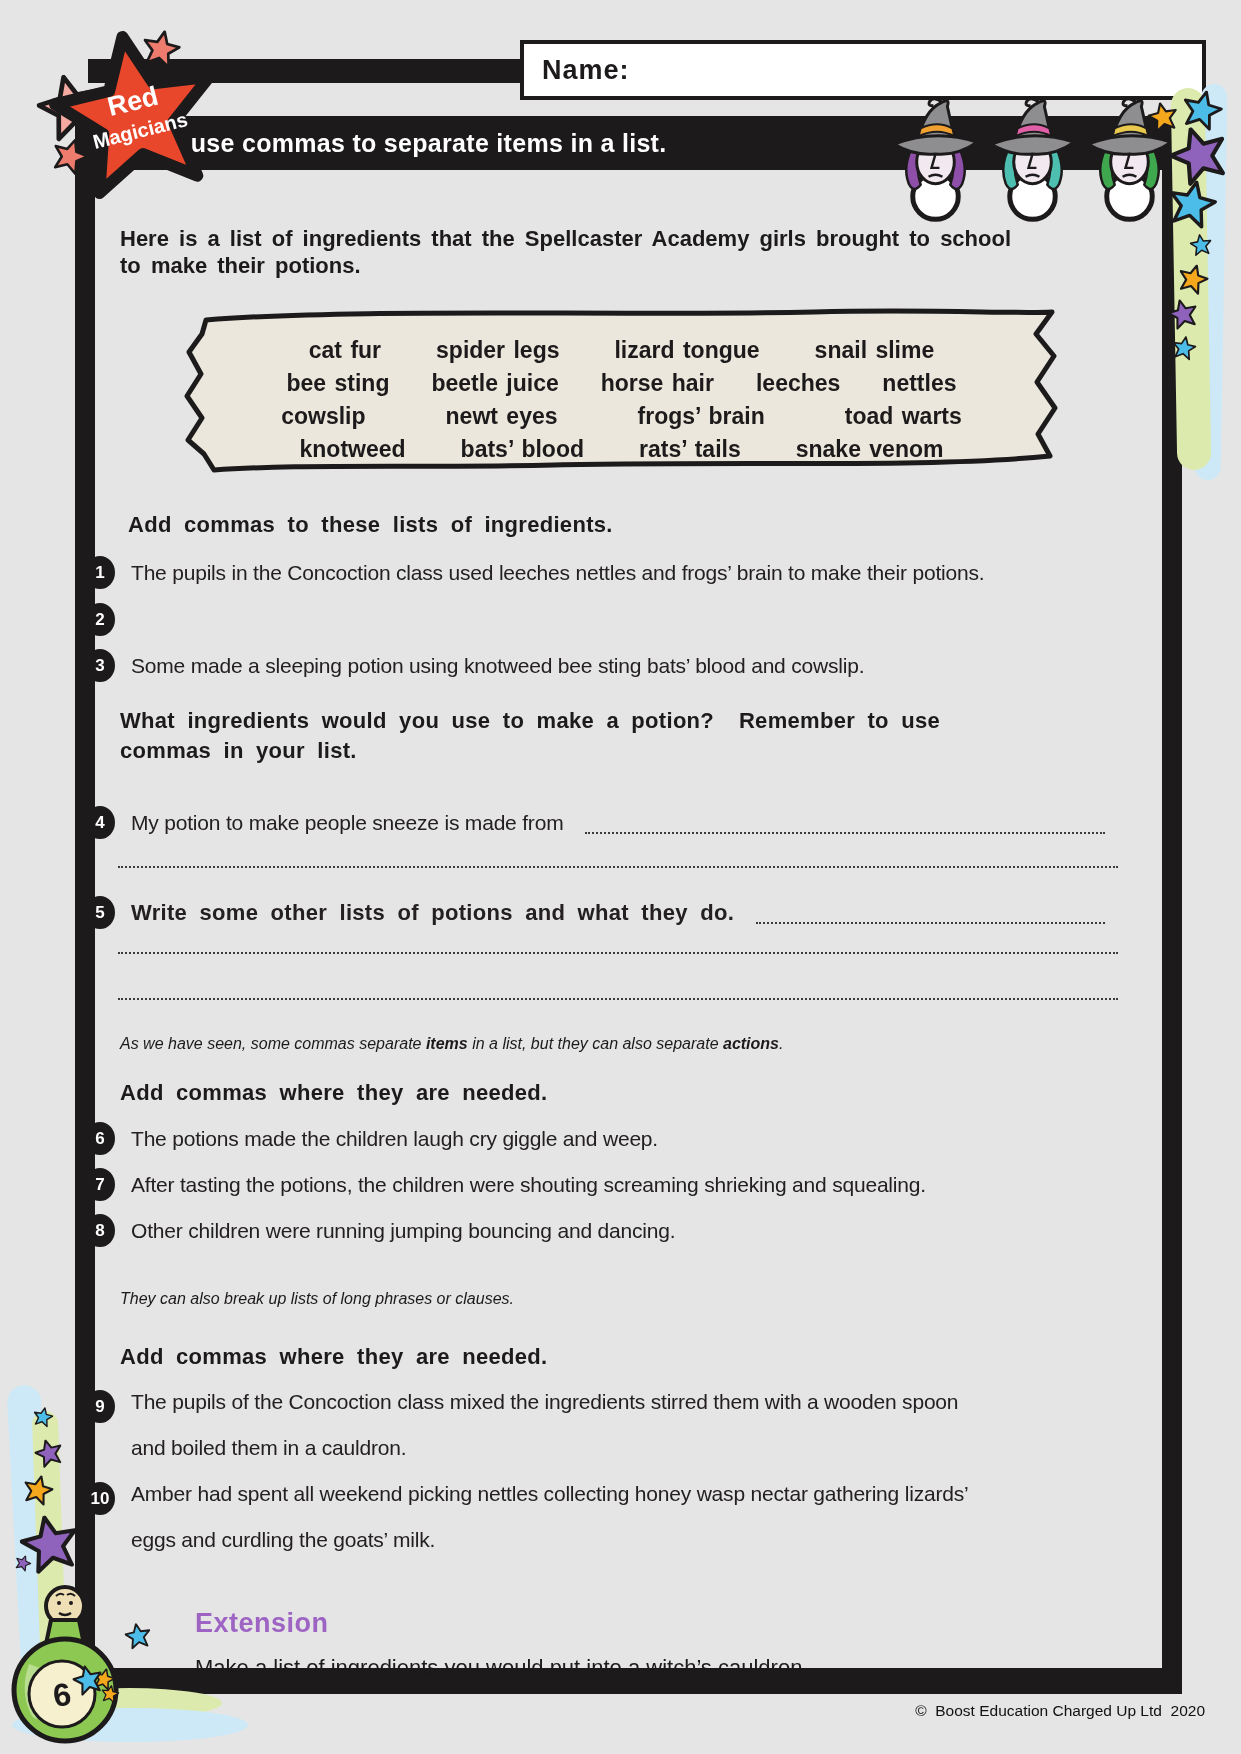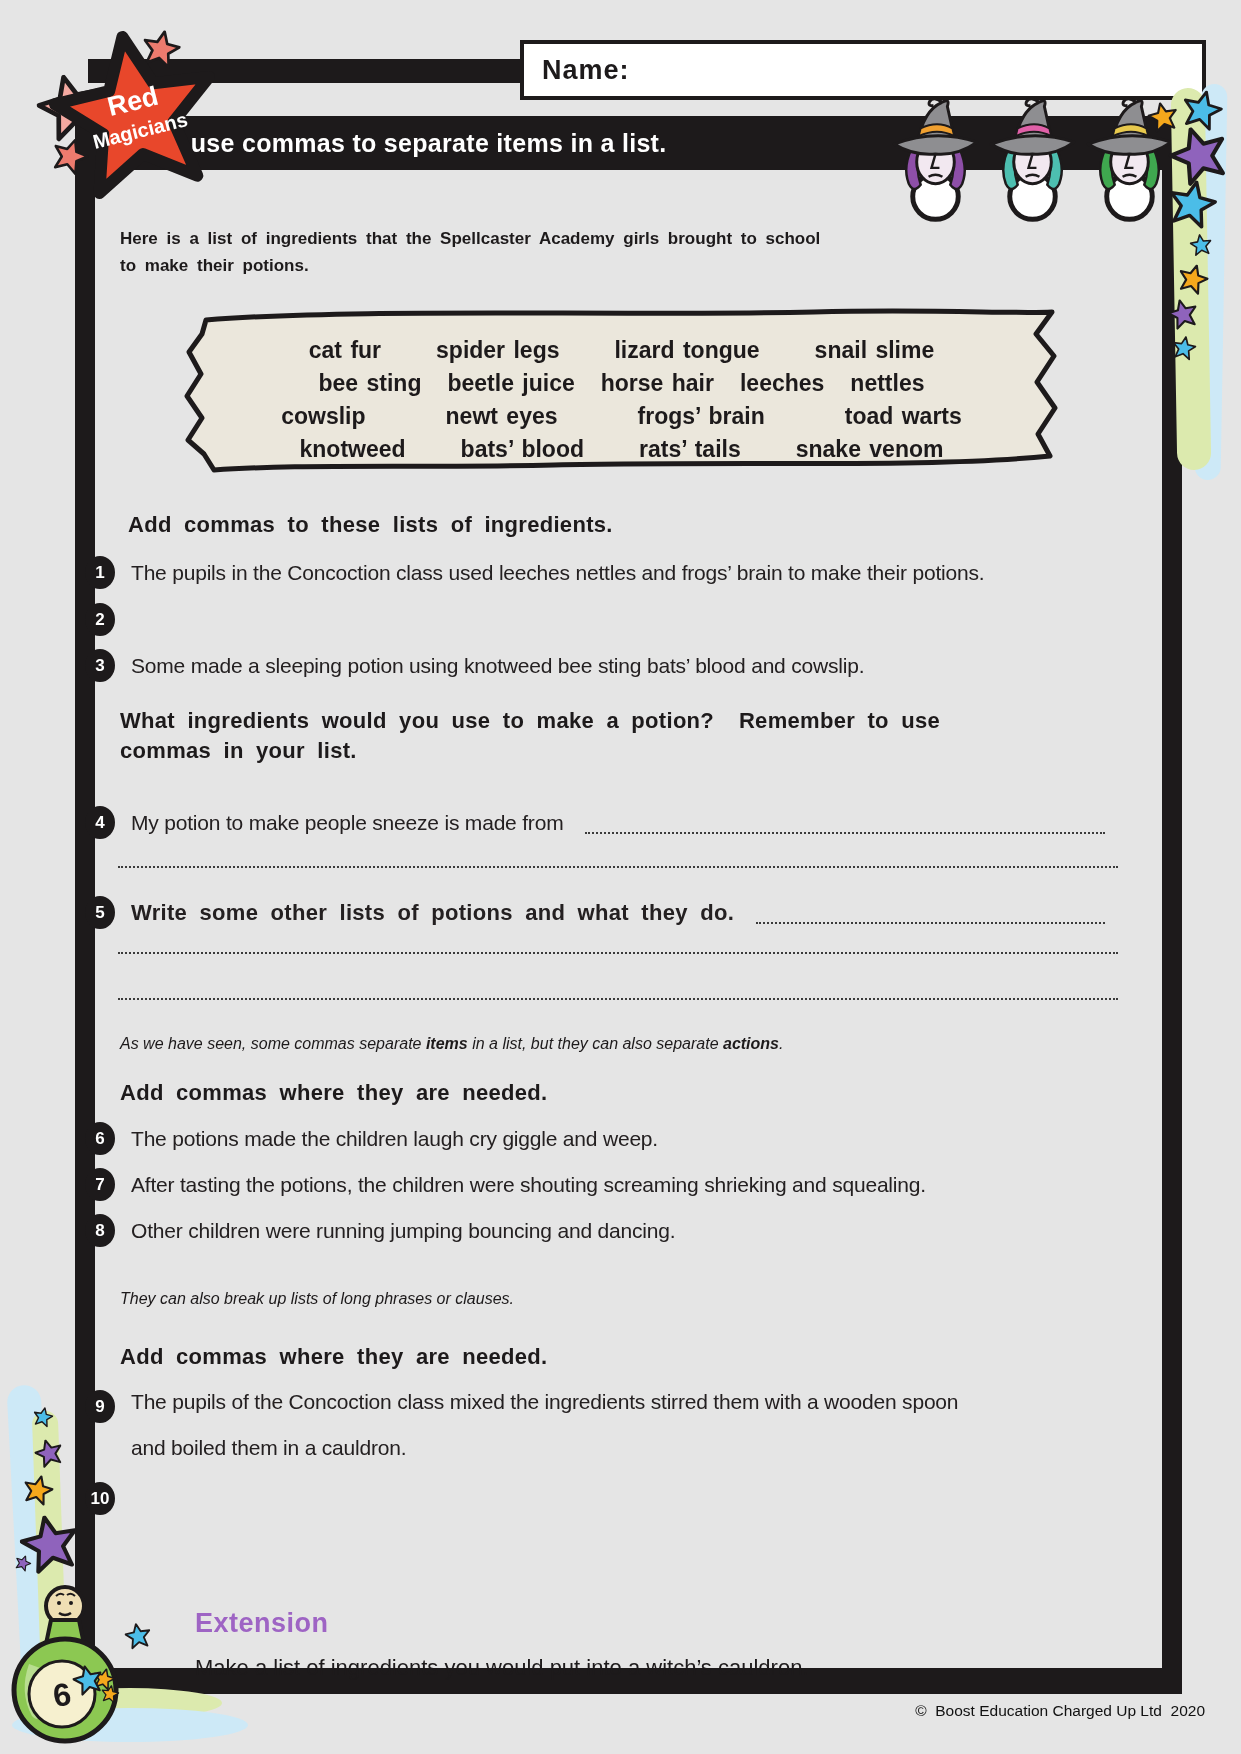--- a/index.html
+++ b/index.html
@@ -16,37 +16,37 @@
 
   
   .frame{background:#1d1a1b;}
   #title-bar{left:75px;top:116px;width:1107px;height:54px;background:#1d1a1b;}
   #title-bar .t{color:#fff;font-size:25px;font-weight:bold;line-height:54px;padding-left:50px;letter-spacing:.3px;}
   #border-left{left:75px;top:116px;width:20px;height:1578px;}
   #border-right{left:1162px;top:116px;width:20px;height:1578px;}
   #border-bottom{left:75px;top:1668px;width:1107px;height:26px;}
 
   
-  #intro{left:120px;top:225px;width:1010px;font-size:17px;font-weight:bold;line-height:27px;word-spacing:4px;}
+  #intro{left:120px;top:225px;width:1010px;font-size:22px;font-weight:bold;line-height:27px;word-spacing:4px;}
   .heading{font-size:22px;font-weight:bold;word-spacing:6px;letter-spacing:.3px;line-height:30px;}
   .note{font-size:16px;font-style:italic;color:#1d1a1b;}
   #heading1{left:128px;top:510px;}
   #heading2{left:120px;top:706px;width:900px;}
   #note1{left:120px;top:1035px;}
   #heading3{left:120px;top:1078px;}
   #note2{left:120px;top:1290px;}
   #heading4{left:120px;top:1342px;}
 
   
   #scroll{left:174px;top:298px;width:905px;height:192px;}
   #scroll svg{position:absolute;left:0;top:0;}
   #scroll .rows{position:absolute;left:35px;right:45px;top:36px;}
   .ing-row{display:flex;justify-content:center;font-size:23px;font-weight:bold;word-spacing:2px;
            height:33px;align-items:center;}
-  .ing-row.g55{gap:55px;} .ing-row.g42{gap:26px;} .ing-row.g52{gap:80px;}
+  .ing-row.g55{gap:55px;} .ing-row.g42{gap:42px;} .ing-row.g52{gap:80px;}
 
   
   .q-row{display:flex;align-items:center;gap:16px;width:1020px;}
   .q-row.topalign{align-items:flex-start;}
   .num{width:30px;height:33px;border-radius:50%;background:#1d1a1b;color:#fff;flex:none;
        display:flex;align-items:center;justify-content:center;font-size:17px;font-weight:bold;}
   .q-text{font-size:21px;letter-spacing:-.2px;color:#242021;}
   .q-text.bold-head{font-size:22px;font-weight:bold;word-spacing:6px;letter-spacing:.3px;white-space:nowrap;}
   .dotfill{flex:1;align-self:flex-end;margin-bottom:5px;border-bottom:2.5px dotted #3b3b3b;height:0;margin-left:6px;}
   .dotline{height:0;border-bottom:2.5px dotted #3b3b3b;width:1000px;}
@@ -246,20 +246,24 @@
 
   <div class="abs q-row topalign" id="q9">
     <div class="num">9</div>
     <div class="two-line">
       <div class="line">The pupils of the Concoction class mixed the ingredients stirred them with a wooden spoon</div>
       <div class="line">and boiled them in a cauldron.</div>
     </div>
   </div>
   <div class="abs q-row topalign" id="q10">
     <div class="num">10</div>
+    <div class="two-line">
+      <div class="line">Amber had spent all weekend picking nettles collecting honey wasp nectar gathering lizards’</div>
+      <div class="line">eggs and curdling the goats’ milk.</div>
+    </div>
   </div>
 
   <div class="abs" id="extension">
     <span class="ext-label">Extension</span>
     <span class="ext-text">Make a list of ingredients you would put into a witch’s cauldron.</span>
   </div>
 
   <svg class="abs" style="left:5px;top:1385px" width="250" height="369" viewBox="0 0 250 369">
     <rect x="10" y="0" width="34" height="330" rx="17" transform="rotate(-3 27 165)" fill="#cde9f7"></rect>
     <rect x="32" y="26" width="26" height="302" rx="13" transform="rotate(-2 45 177)" fill="#dceaae"></rect>

